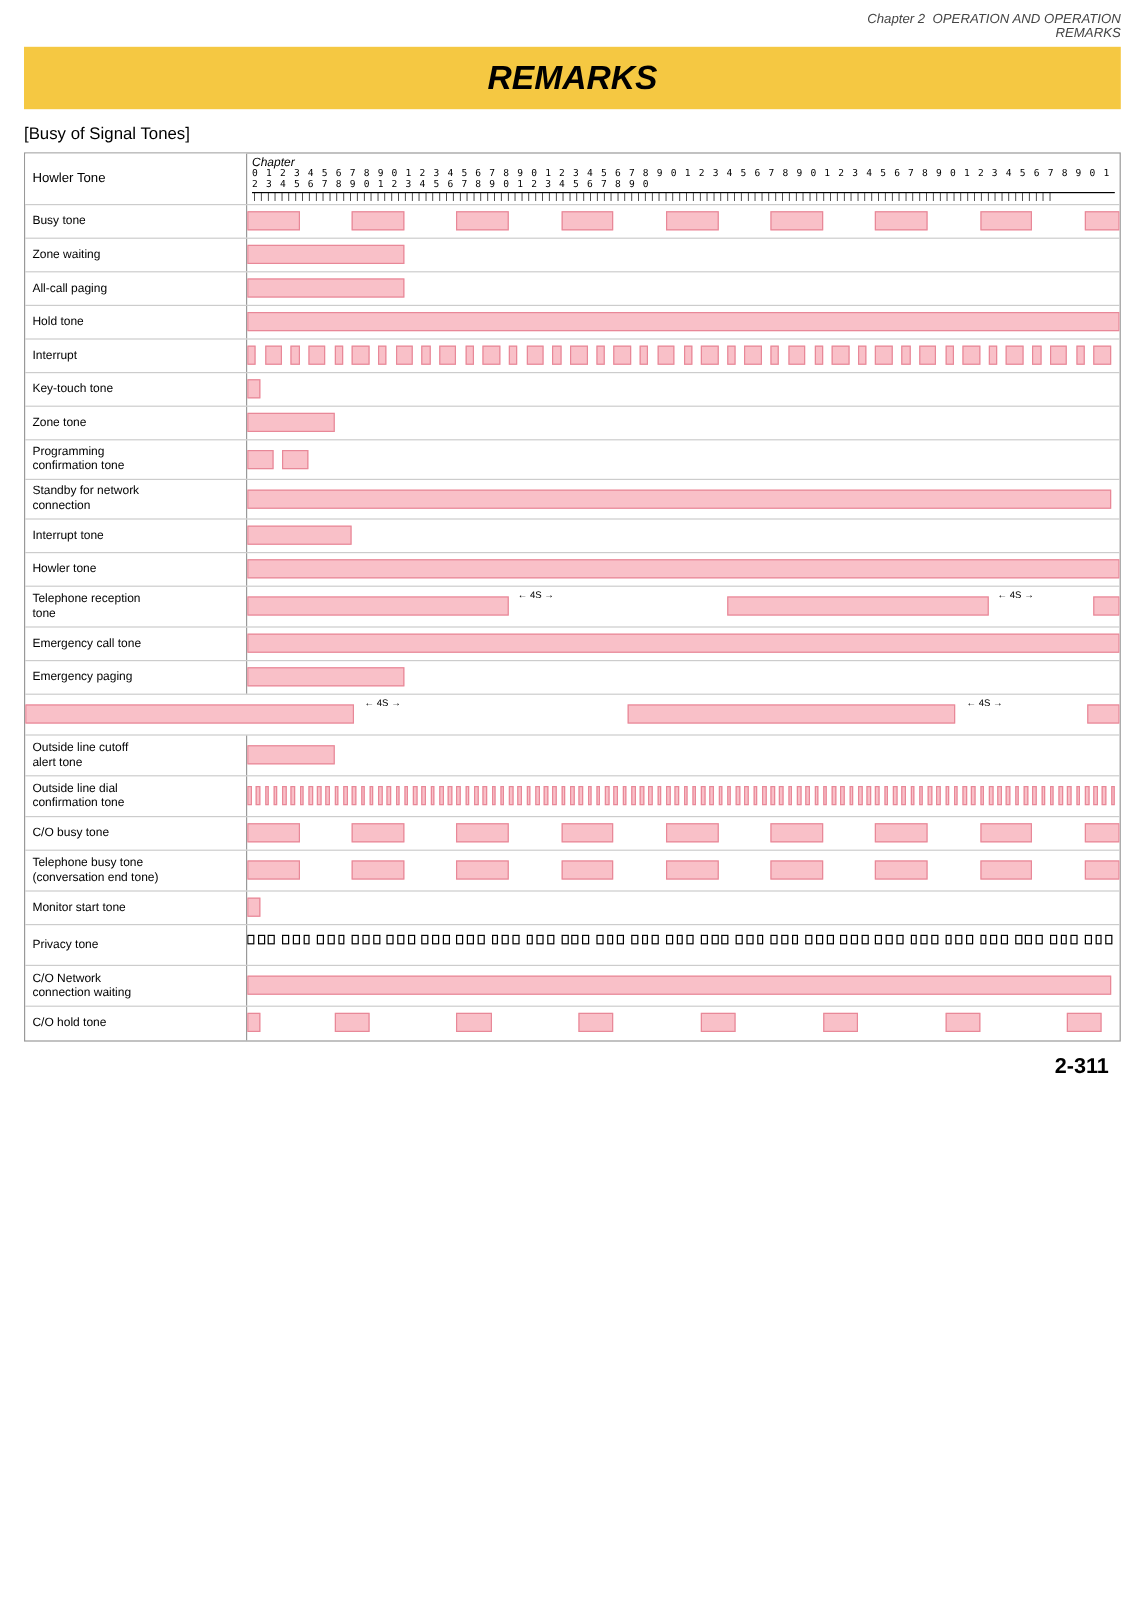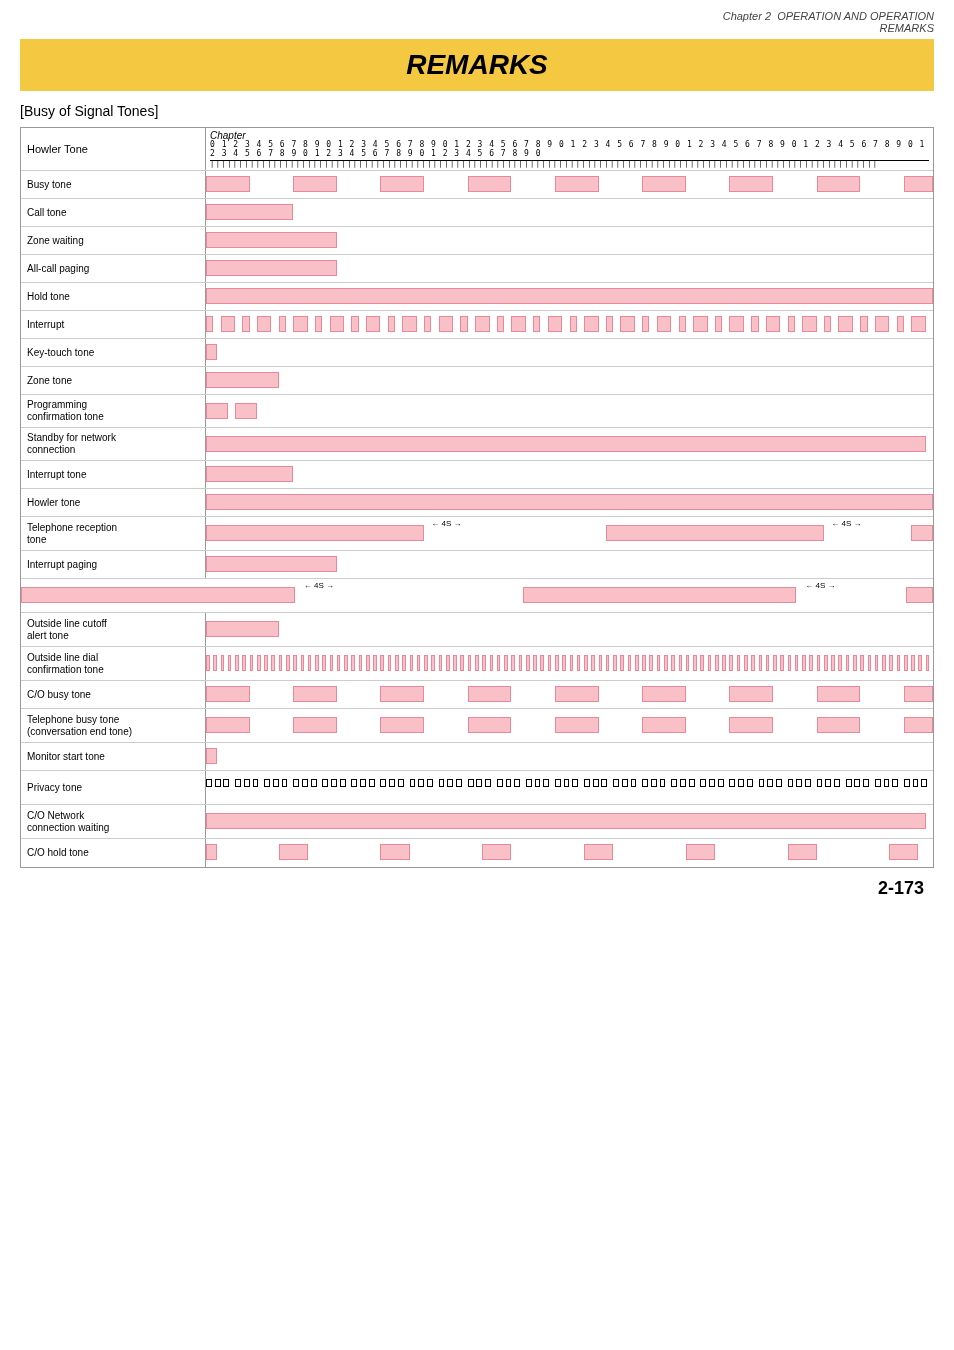--- a/index.html
+++ b/index.html
@@ -147,28 +147,20 @@
         <div class="pb" style="left:36%;width:6%;"></div>
         <div class="pb" style="left:48%;width:6%;"></div>
         <div class="pb" style="left:60%;width:6%;"></div>
         <div class="pb" style="left:72%;width:6%;"></div>
         <div class="pb" style="left:84%;width:6%;"></div>
         <div class="pb" style="left:96%;width:4%;"></div>
       </div>
     </div>
   </div>
 
-  <div class="signal-row">
-    <div class="signal-name">Call tone</div>
-    <div class="timing-area">
-      <div class="pink-row">
-        <div class="pb" style="left:0%;width:12%;"></div>
-      </div>
-    </div>
-  </div>
 
 
   <div class="signal-row">
     <div class="signal-name">Zone waiting</div>
     <div class="timing-area">
       <div class="pink-row">
         <div class="pb" style="left:0%;width:18%;"></div>
       </div>
     </div>
   </div>
@@ -302,23 +294,31 @@
         <div class="pb" style="left:0%;width:30%;top:8px;"></div>
         <div class="pb" style="left:55%;width:30%;top:8px;"></div>
         <div class="pb" style="left:97%;width:3%;top:8px;"></div>
 
         <span style="position:absolute;top:2px;left:31%;font-size:8px;">← 4S →</span>
         <span style="position:absolute;top:2px;left:86%;font-size:8px;">← 4S →</span>
       </div>
     </div>
   </div>
 
-
-  <div class="signal-row">
-    <div class="signal-name">Interrupt paging</div>
+  <div class="signal-row">
+    <div class="signal-name">Emergency call tone</div>
+    <div class="timing-area">
+      <div class="pink-row">
+        <div class="pb" style="left:0%;width:100%;"></div>
+      </div>
+    </div>
+  </div>
+
+  <div class="signal-row">
+    <div class="signal-name">Emergency paging</div>
     <div class="timing-area">
       <div class="pink-row">
         <div class="pb" style="left:0%;width:18%;"></div>
       </div>
     </div>
   </div>
 
   <div class="signal-row" style="min-height:34px;">
     <div class="timing-area" style="position:relative;">
       <div class="pink-row" style="min-height:32px;">
@@ -596,13 +596,13 @@
         <div class="pb" style="left:52%;width:4%;"></div>
         <div class="pb" style="left:66%;width:4%;"></div>
         <div class="pb" style="left:80%;width:4%;"></div>
         <div class="pb" style="left:94%;width:4%;"></div>
       </div>
     </div>
   </div>
 
 </div>
 
-<div class="page-num">2-173</div>
+<div class="page-num">2-311</div>
 
 </body></html>

